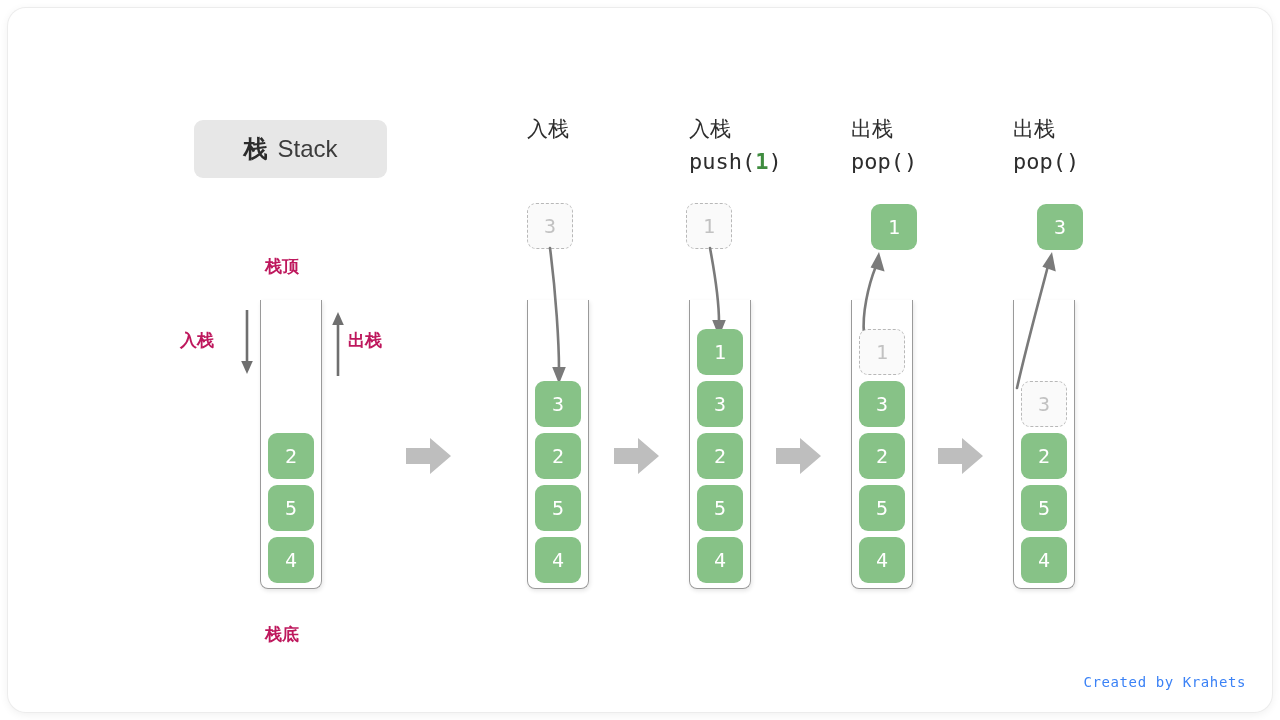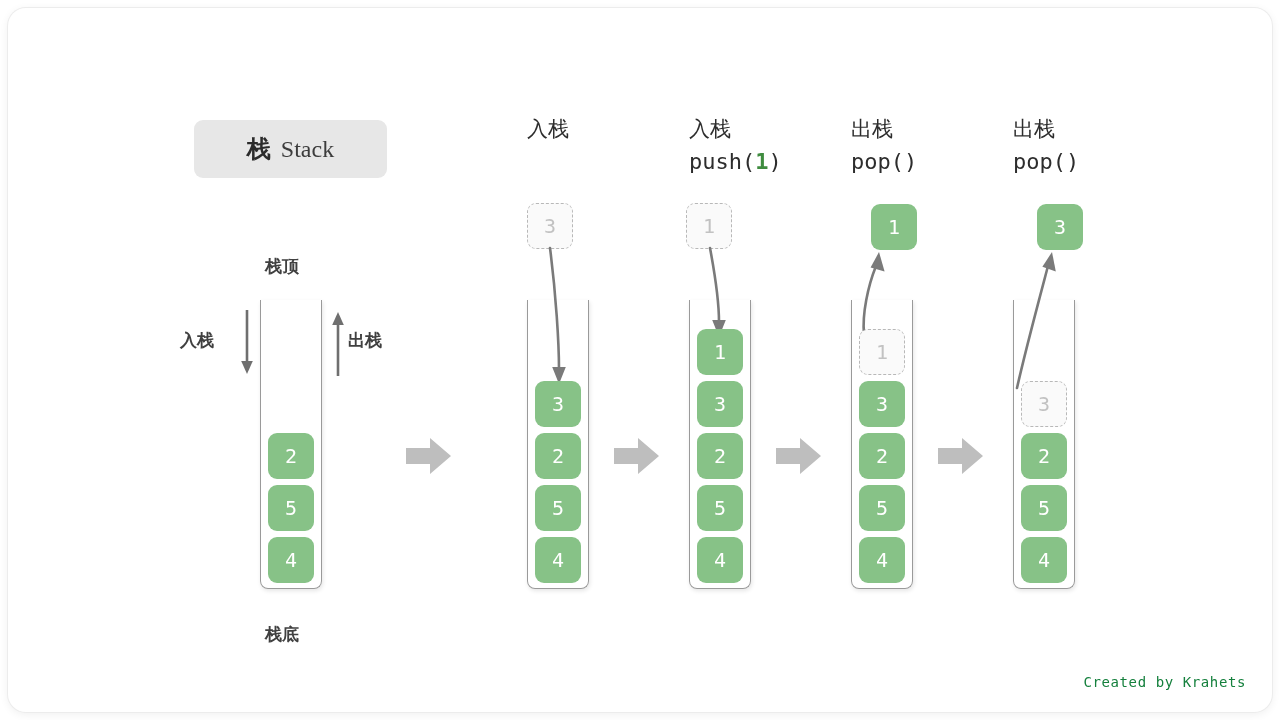--- a/index.html
+++ b/index.html
@@ -46,21 +46,21 @@
     justify-content: center;
   }
   #title-badge .t-cn {
     font-family: "DejaVu Sans", sans-serif;
     font-size: 24px;
     font-weight: bold;
     color: #2b2b2b;
     letter-spacing: 0px;
   }
   #title-badge .t-en {
-    font-family: Liberation Serif, serif;
+    font-family: Liberation Sans, sans-serif;
     font-size: 24px;
     font-weight: normal;
     color: #3c3c3c;
     margin-left: 10px;
   }
 
   
   .col-head {
     width: 200px;
     text-align: left;
@@ -83,21 +83,21 @@
   .col-head .ch-code .num {
     color: #3f8c3f;
     font-weight: bold;
   }
 
   
   .cn-label {
     font-family: "DejaVu Sans", sans-serif;
     font-size: 17px;
     font-weight: bold;
-    color: #404040;
+    color: #be185d;
     white-space: nowrap;
   }
 
   
   .stack-box {
     width: 62px;
     height: 289px;
     border-left: 1.6px solid #9a9a9a;
     border-right: 1.6px solid #9a9a9a;
     border-bottom: 1.6px solid #9a9a9a;
@@ -135,21 +135,21 @@
 
   
   .step-arrow { width: 46px; height: 40px; }
 
   
   #watermark {
     right: 26px;
     bottom: 22px;
     font-family: "DejaVu Sans Mono", monospace;
     font-size: 14px;
-    color: #15803d;
+    color: #3b82f6;
     letter-spacing: 0.6px;
   }
 
   svg { display: block; overflow: visible; }
 </style>
 </head>
 <body>
 
 <div id="canvas">
   <div id="card">

